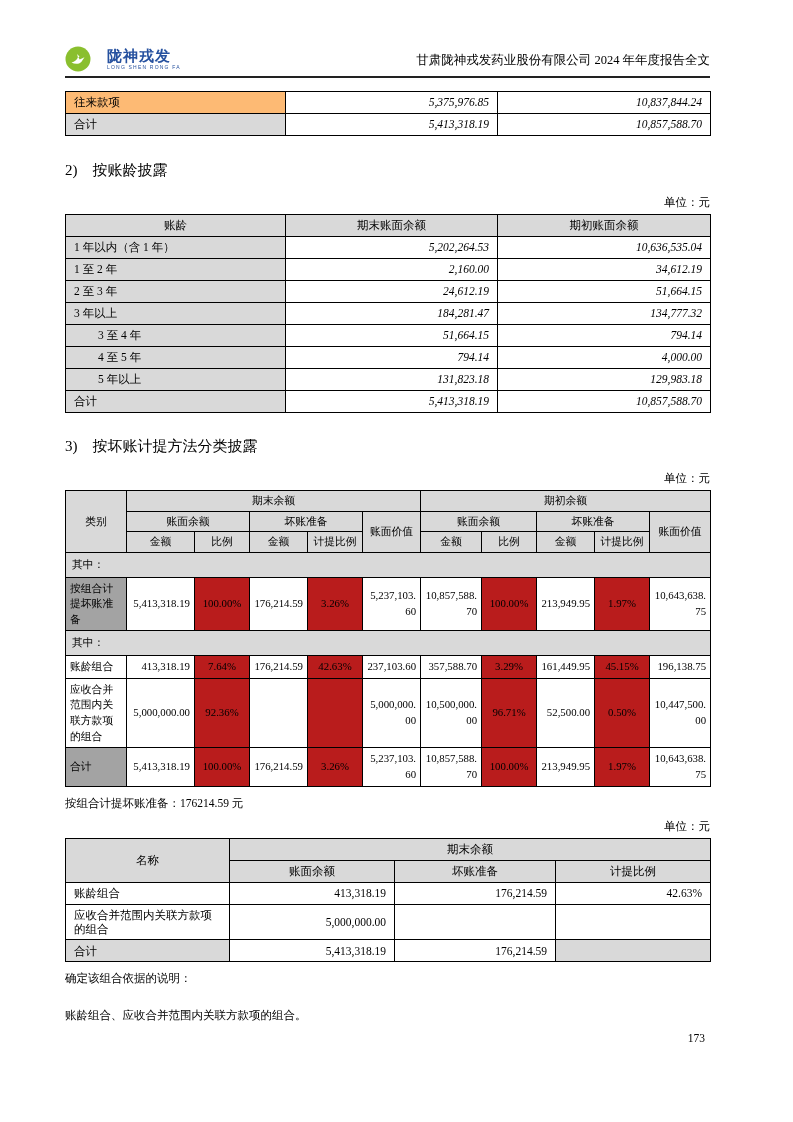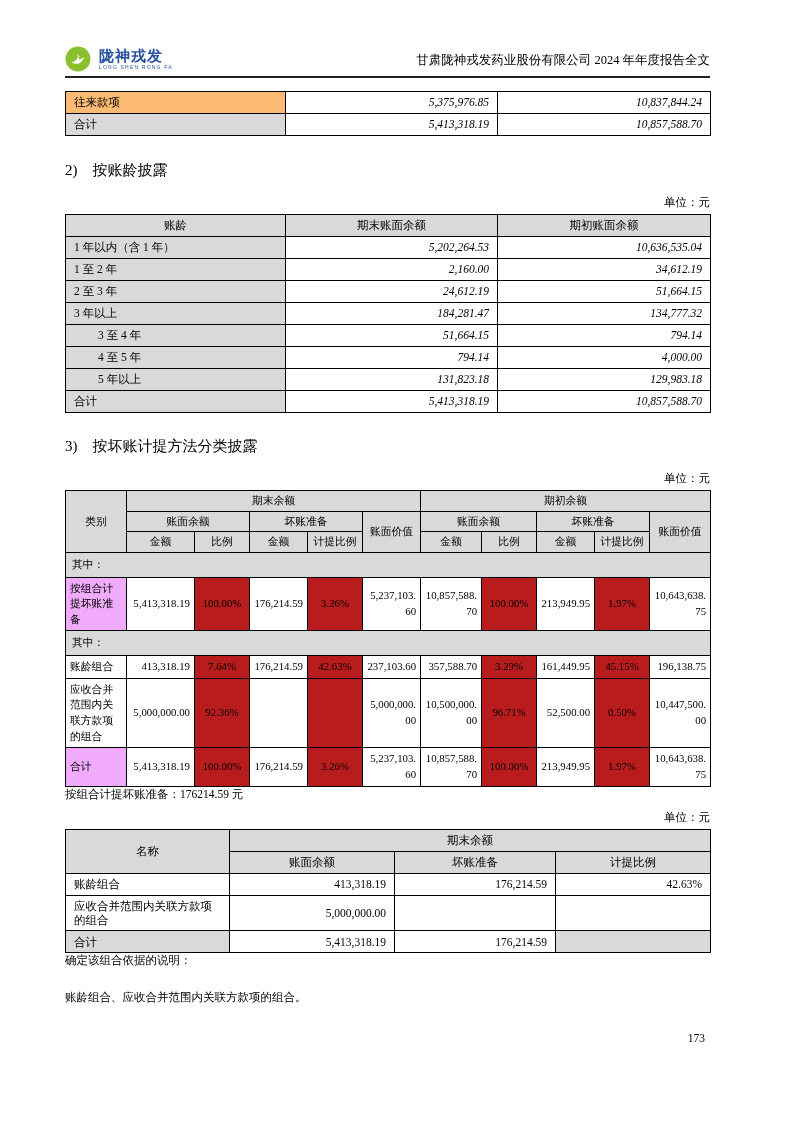--- a/index.html
+++ b/index.html
@@ -9,48 +9,48 @@
     width: 793px; height: 1122px;
     background: #ffffff;
     font-family: "Liberation Serif", "DejaVu Serif", serif;
     color: #000;
     overflow: hidden;
   }
   .content { padding: 46px 83px 0 65px; }
 
   
   .hdr { display: flex; justify-content: space-between; align-items: flex-end; }
-  .logo { display: flex; align-items: center; gap: 8px; }
+  .logo { display: flex; align-items: center; gap: 16px; }
   .logo-mark { width: 26px; height: 26px; }
   .logo-txt-cn { font-size: 15px; font-weight: bold; color: #26519f; letter-spacing: 1px; line-height: 1; font-family: "Liberation Sans", sans-serif; }
   .logo-txt-en { font-size: 5px; color: #26519f; letter-spacing: 1.2px; line-height: 1.6; font-family: "Liberation Sans", sans-serif; white-space: nowrap; }
   .hdr-title { font-size: 12.5px; padding-bottom: 3px; }
   .hdr-rule { border: none; border-top: 2.5px solid #222; margin-top: 4px; }
 
   
   table { border-collapse: collapse; table-layout: fixed; width: 645px; }
   th, td { border: 1px solid #000; font-weight: normal; vertical-align: middle; }
-  .gray { background: #f0abfc; }
+  .gray { background: #a3a3a3; }
   .num { text-align: right; }
   .pct { text-align: center; }
   .lbl { text-align: left; }
 
   
   .t12 td, .t12 th { font-size: 11.5px; padding: 3px 8px; height: 22px; line-height: 1.25; }
   .t12 th { text-align: center; background: #d9d9d9; }
   .t12 .lbl { background: #d9d9d9; }
   .t12 .indent { padding-left: 32px; }
   .t12 td.num { background: #fff; font-style: italic; }
 
   
   .sec-h { font-size: 15px; font-weight: normal; margin-top: 24px; }
   .s2 { margin-top: 25px; }
   .s3 { }
   .unit { text-align: right; font-size: 11.5px; margin-top: 15px; margin-bottom: 4px; }
-  .note { font-size: 11.5px; margin-top: 0; }
+  .note { font-size: 11.5px; margin-top: 9px; }
   .note-gap { }
   .note-gap2 { margin-top: 22px; }
 
   
   .t3 th, .t3 td { font-size: 10.8px; line-height: 1.45; padding: 2px 3px; }
   .t3 th { text-align: center; background: #d9d9d9; }
   .t3 td.lbl { padding: 3px 4px; word-break: break-all; }
   .t3 td.num { word-break: break-all; padding: 3px 4px; background: #fff; }
   .t3 td.pct { background: #b91c1c; }
   .t3 .divider td { background: #d9d9d9; text-align: left; padding: 4px 6px; height: 20px; }

